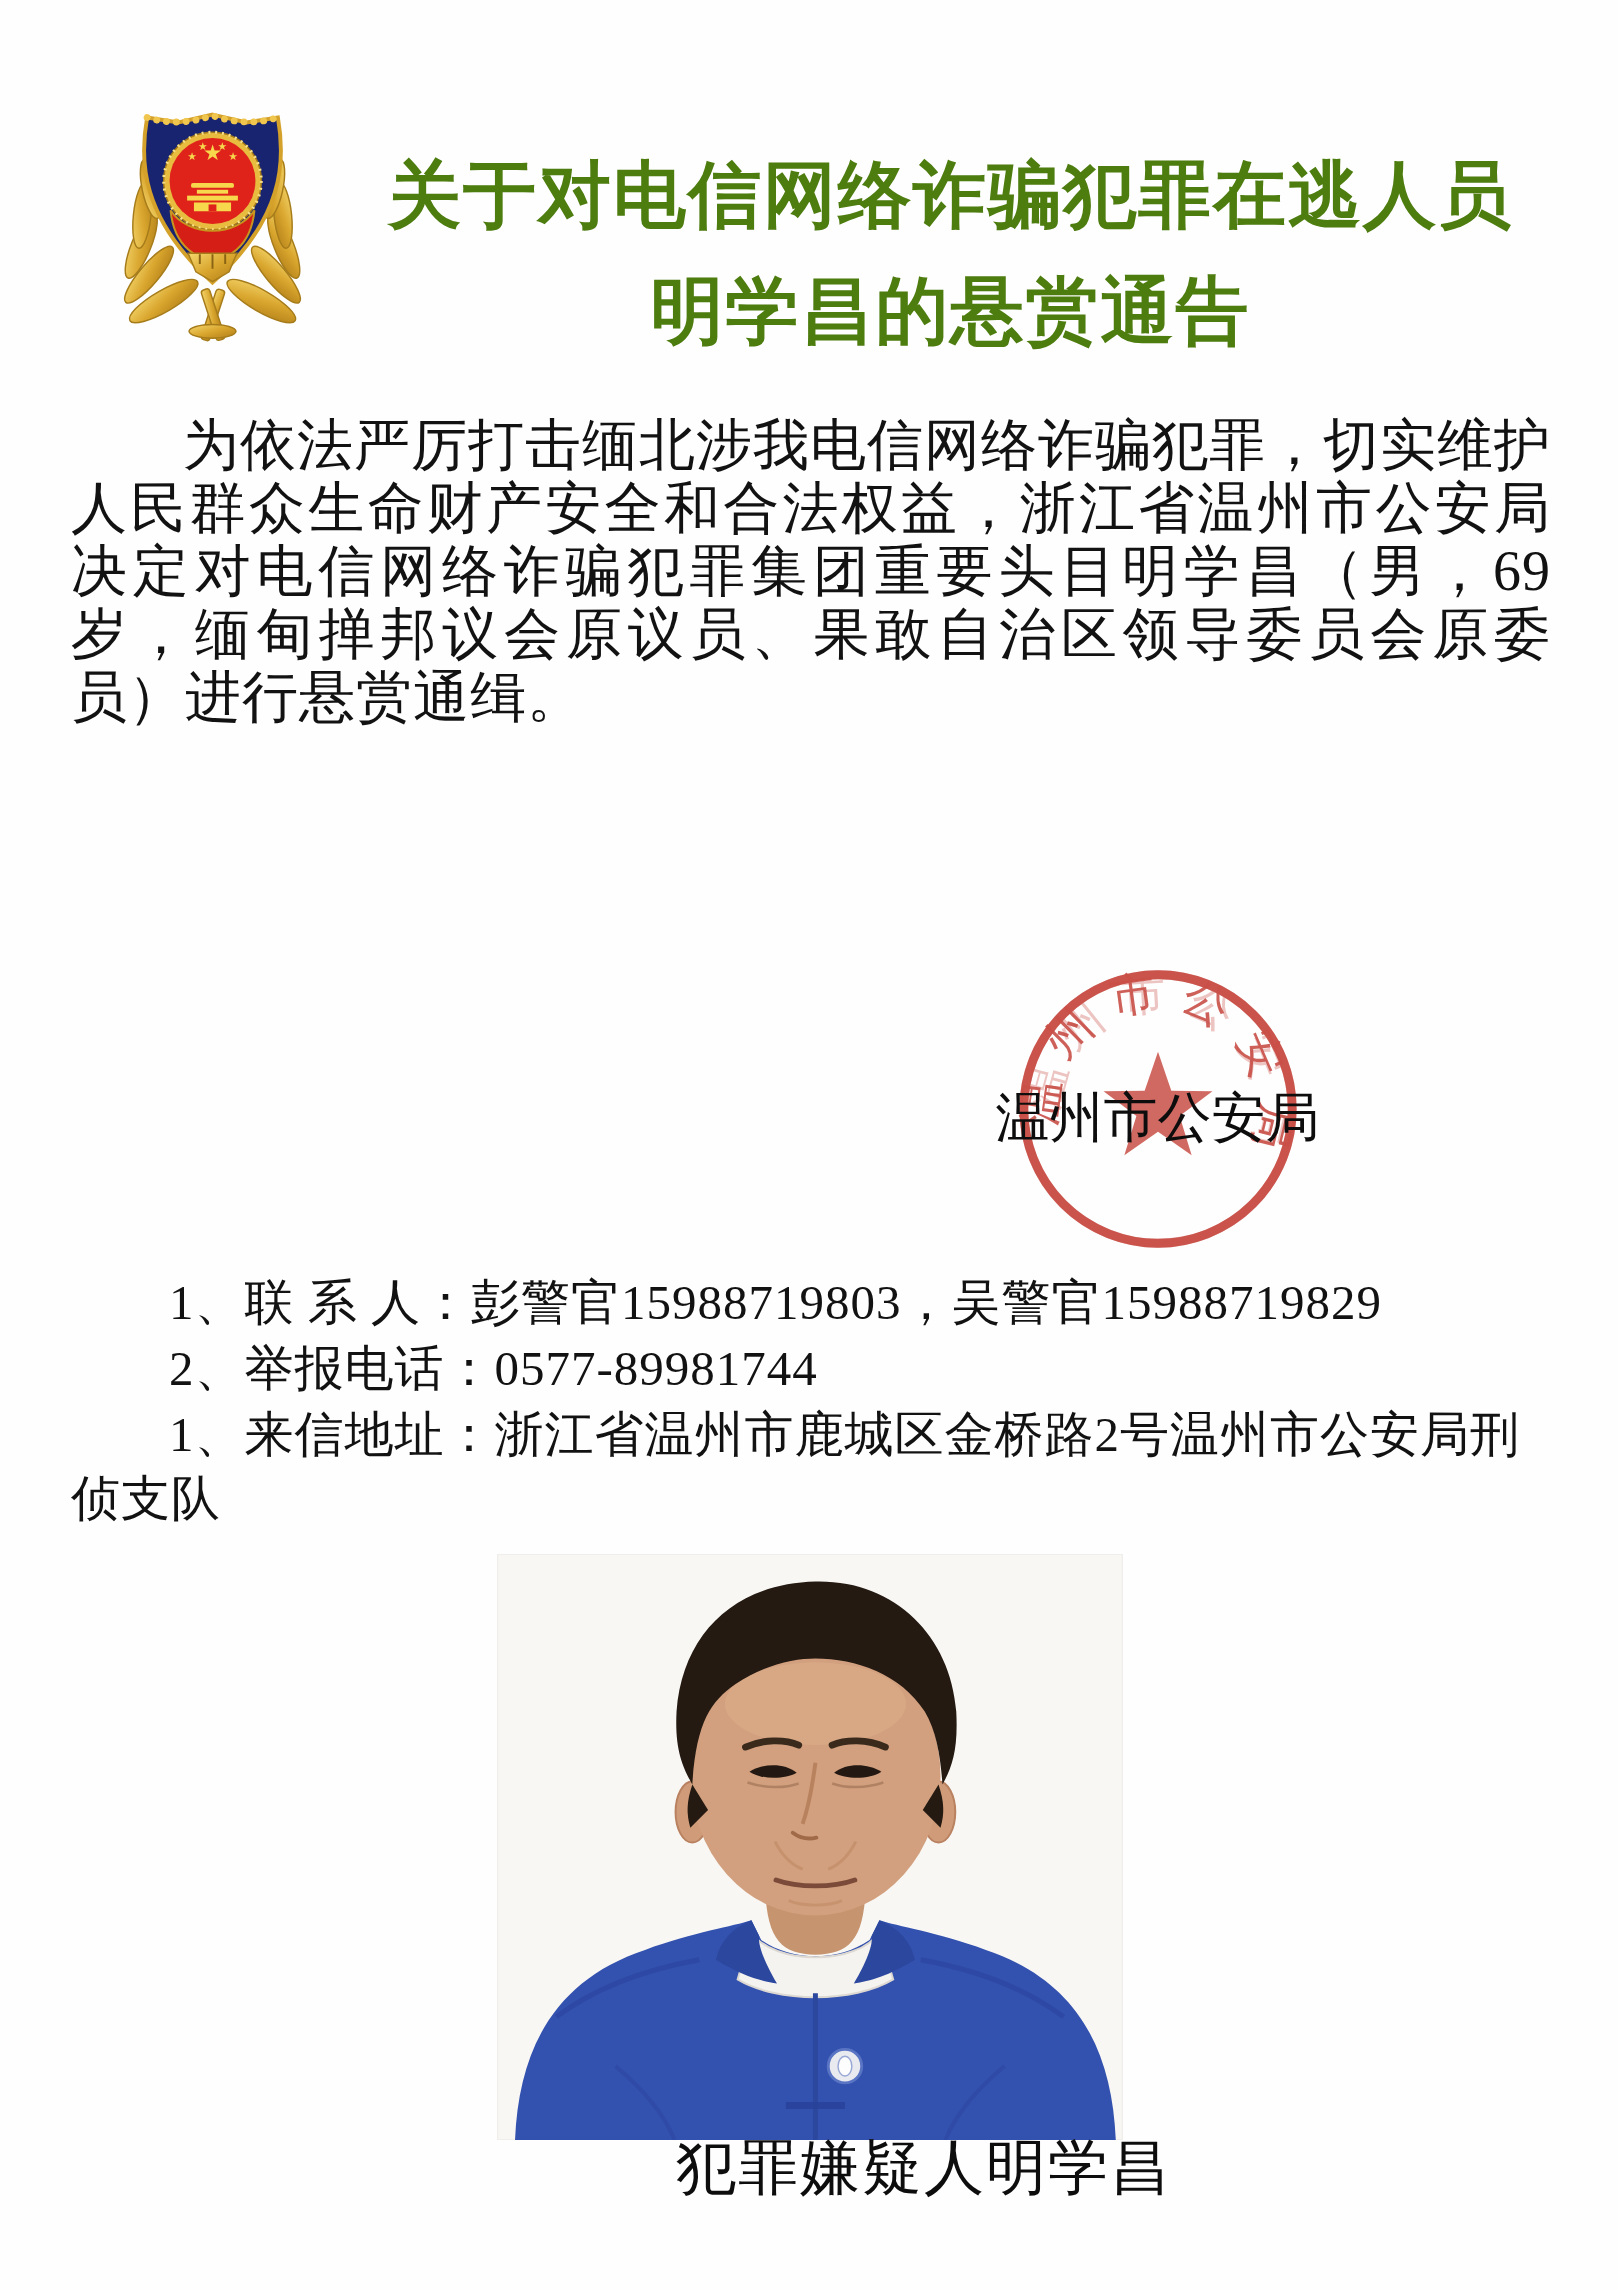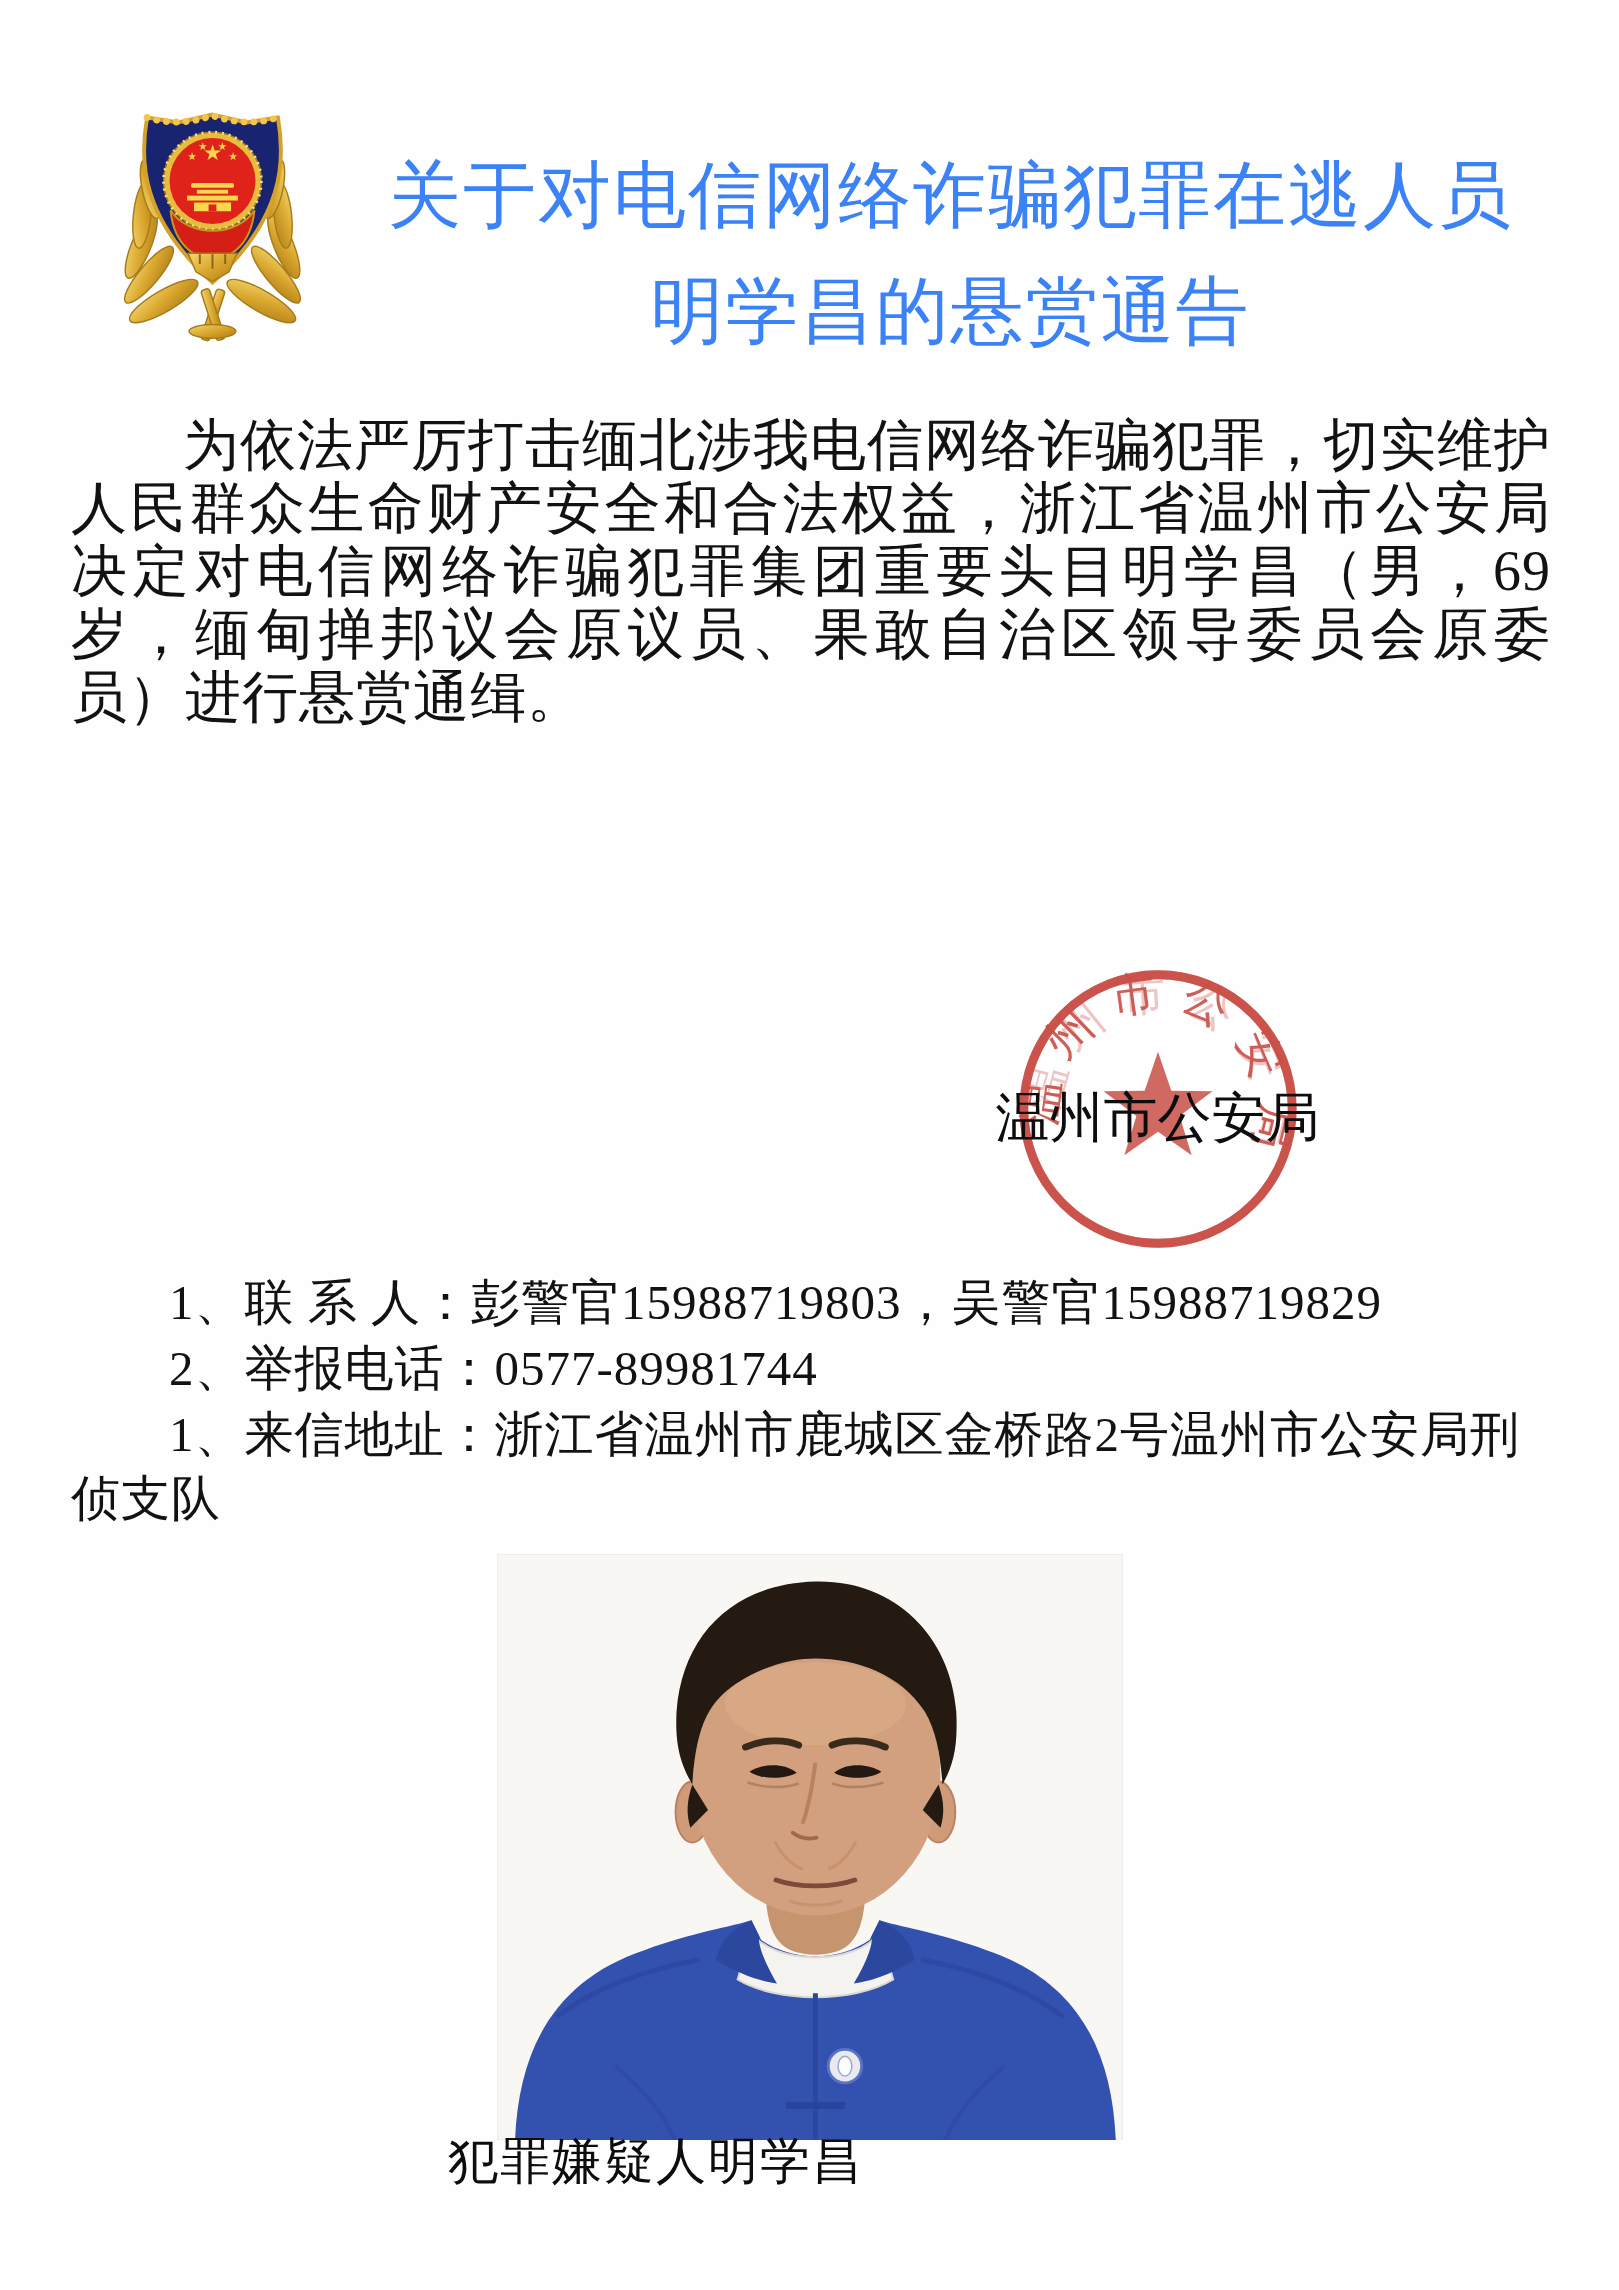--- a/index.html
+++ b/index.html
@@ -7,21 +7,21 @@
     position:relative;
     width:1619px;height:2290px;
     background:#fefefe;
     overflow:hidden;
     font-family:"Liberation Serif","DejaVu Serif",serif;
     color:#121212;
   }
   .emblem{position:absolute;left:110px;top:100px;width:205px;height:244px;}
   .title-block{
     position:absolute;left:325px;top:138px;width:1251px;
-    text-align:center;font-weight:normal;color:#3b82f6;
+    text-align:center;font-weight:bold;color:#4d7c0f;
     font-size:73px;line-height:116px;letter-spacing:2px;
   }
   .body-block{
     position:absolute;left:71px;top:414px;width:1480px;
     font-size:56px;line-height:63px;text-align:justify;
     letter-spacing:1px;
   }
   .body-block p{margin:0;text-indent:2em;}
   .seal{position:absolute;left:1010px;top:961px;width:296px;height:296px;z-index:1;opacity:0.93;}
   .sig-block{
@@ -29,21 +29,21 @@
     text-align:center;font-size:54px;line-height:72px;color:#0d0d0d;
   }
   .contacts-block{
     position:absolute;left:71px;top:1271px;width:1480px;
     font-size:49px;line-height:64px;letter-spacing:1px;font-family:Liberation Serif, serif;
   }
   .contacts-block p{margin:0 0 2px 0;text-indent:2em;}
   .photo{position:absolute;left:497px;top:1554px;width:626px;height:586px;}
   .caption{
     position:absolute;left:448px;top:2128px;width:724px;
-    text-align:left;font-size:50px;letter-spacing:2px;color:#0d0d0d;
+    text-align:right;font-size:60px;letter-spacing:2px;color:#0d0d0d;
   }
 </style>
 </head>
 <body>
 
 <div id="page">
 
   <svg class="emblem" viewBox="0 0 210 248" aria-hidden="true">
     <defs>
       <linearGradient id="gold" x1="0" y1="0" x2="1" y2="1">

